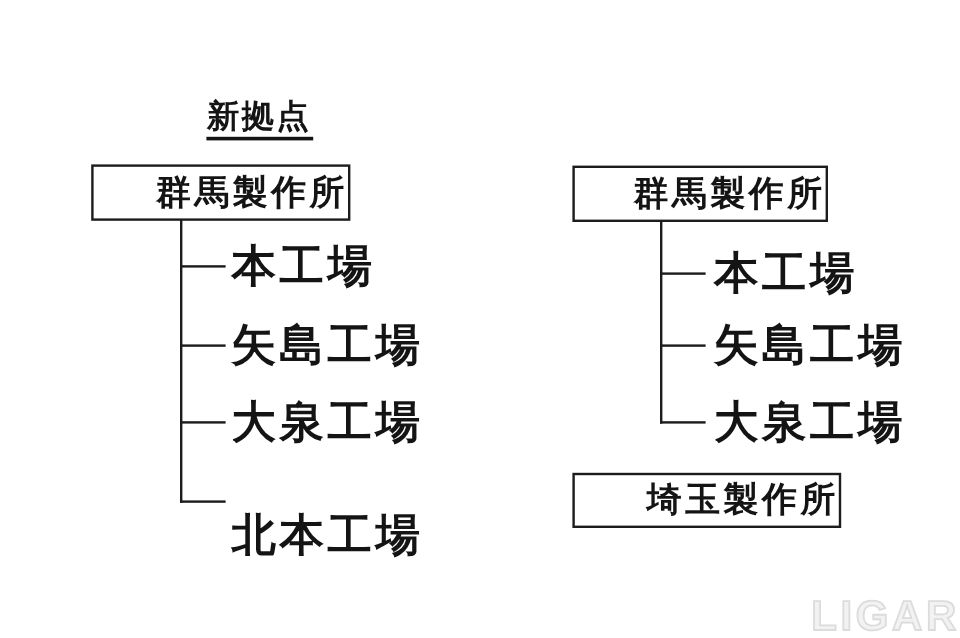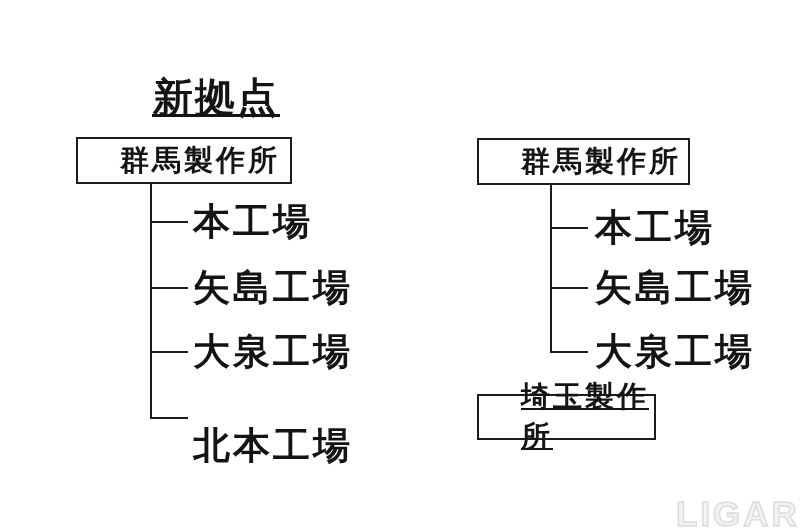--- a/index.html
+++ b/index.html
@@ -13,42 +13,41 @@
     height: 532px;
     background: #ffffff;
     overflow: hidden;
     font-family: "Liberation Sans", sans-serif;
     color: #141414;
   }
   .col-title {
     position: absolute;
     width: 200px;
     text-align: center;
-    font-size: 40px;
+    font-size: 27px;
     font-weight: 700;
     letter-spacing: 2px;
     line-height: 30px;
   }
   .col-title .underlined {
     display: inline-block;
     border-bottom: 3px solid #141414;
     padding: 0 1px 2px 1px;
   }
   .org-box {
     position: absolute;
     border: 2px solid #1c1c1c;
     box-sizing: border-box;
     display: flex;
     align-items: center;
-    justify-content: flex-start;
+    justify-content: flex-end;
     font-size: 29px;
     font-weight: 700;
     letter-spacing: 3px;
     background: #ffffff;
-    padding-left: 42px;
   }
   .vline {
     position: absolute;
     width: 2px;
     background: #1c1c1c;
   }
   .tick {
     position: absolute;
     height: 2px;
     width: 38px;
@@ -105,19 +104,19 @@
 
   <div class="vline" style="left:550px; top:185px; height:168px;"></div>
   <div class="tick" style="left:550px; top:227px;"></div>
   <div class="tick" style="left:550px; top:287px;"></div>
   <div class="tick" style="left:550px; top:351px;"></div>
 
   <div class="tree-label" style="left:595px; top:211px;">本工場</div>
   <div class="tree-label" style="left:595px; top:271px;">矢島工場</div>
   <div class="tree-label" style="left:595px; top:335px;">大泉工場</div>
 
-  <div class="org-box" style="left:477px; top:394px; width:179px; height:46px;text-decoration:underline;">
+  <div class="org-box" style="left:477px; top:394px; width:224px; height:46px;">
     <span>埼玉製作所</span>
   </div>
 
   <div class="watermark">LIGARE</div>
 
 </div>
 
 </body></html>

